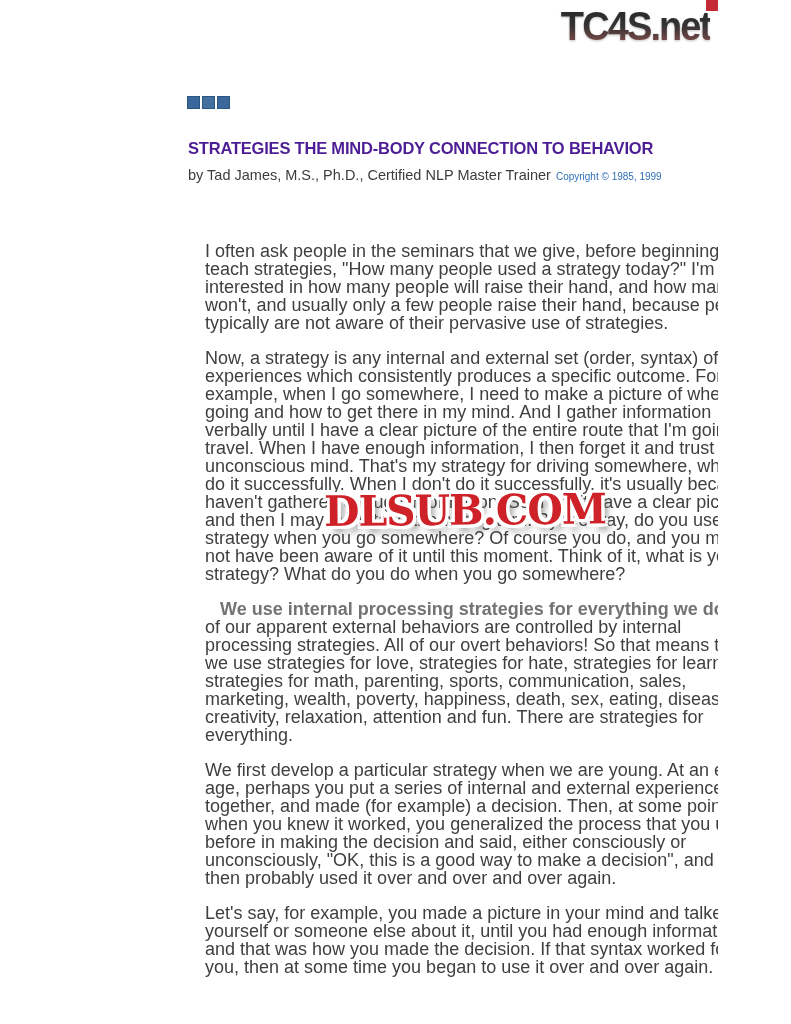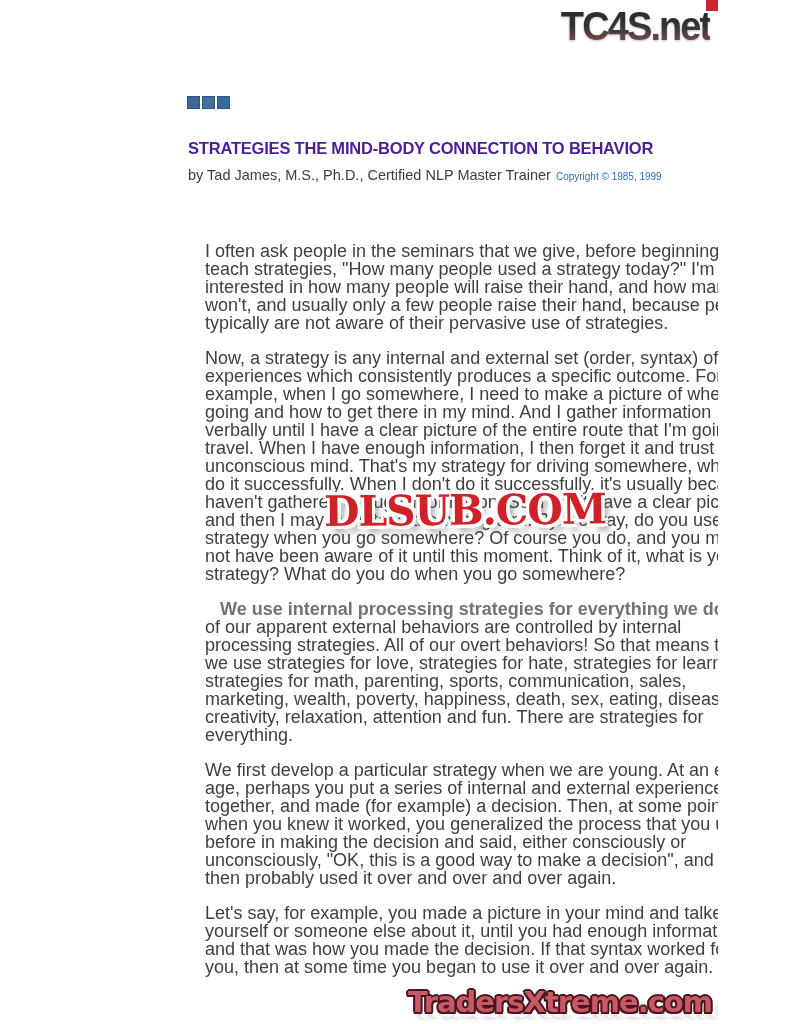--- a/index.html
+++ b/index.html
@@ -124,15 +124,14 @@
   <div class="body-text">
     <p>I often ask people in the seminars that we give, before beginning to teach strategies, "How many people used a strategy today?" I'm interested in how many people will raise their hand, and how many won't, and usually only a few people raise their hand, because people typically are not aware of their pervasive use of strategies.</p>
     <p>Now, a strategy is any internal and external set (order, syntax) of experiences which consistently produces a specific outcome. For example, when I go somewhere, I need to make a picture of where I'm going and how to get there in my mind. And I gather information verbally until I have a clear picture of the entire route that I'm going to travel. When I have enough information, I then forget it and trust my unconscious mind. That's my strategy for driving somewhere, when I do it successfully. When I don't do it successfully, it's usually because I haven't gathered enough information. So, I don't have a clear picture, and then I may even take the wrong turn. By the way, do you use a strategy when you go somewhere? Of course you do, and you may not have been aware of it until this moment. Think of it, what is your strategy? What do you do when you go somewhere?</p>
     <p><b>We use internal processing strategies for everything we do</b><span>. All of our apparent external behaviors are controlled by internal processing strategies. All of our overt behaviors! So that means that we use strategies for love, strategies for hate, strategies for learning, strategies for math, parenting, sports, communication, sales, marketing, wealth, poverty, happiness, death, sex, eating, disease, creativity, relaxation, attention and fun. There are strategies for everything.</span></p>
     <p>We first develop a particular strategy when we are young. At an early age, perhaps you put a series of internal and external experiences together, and made (for example) a decision. Then, at some point when you knew it worked, you generalized the process that you used before in making the decision and said, either consciously or unconsciously, "OK, this is a good way to make a decision", and you then probably used it over and over and over again.</p>
     <p>Let's say, for example, you made a picture in your mind and talked to yourself or someone else about it, until you had enough information, and that was how you made the decision. If that syntax worked for you, then at some time you began to use it over and over again.</p>
   </div>
 
   <div class="wm-center">DLSUB.COM</div>
 
-  <div class="wm-bottom">TradersXtreme.com</div>
 
 </div>
 
 </body></html>

